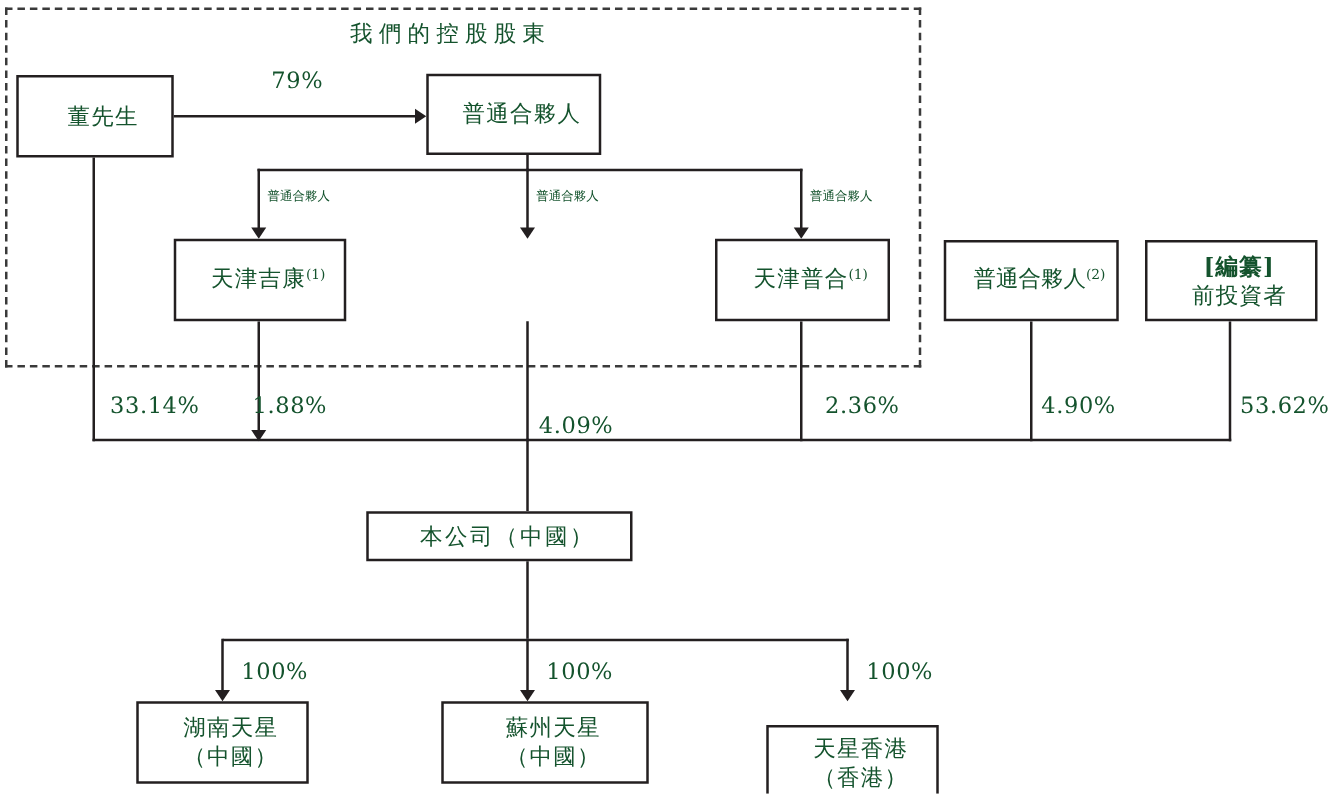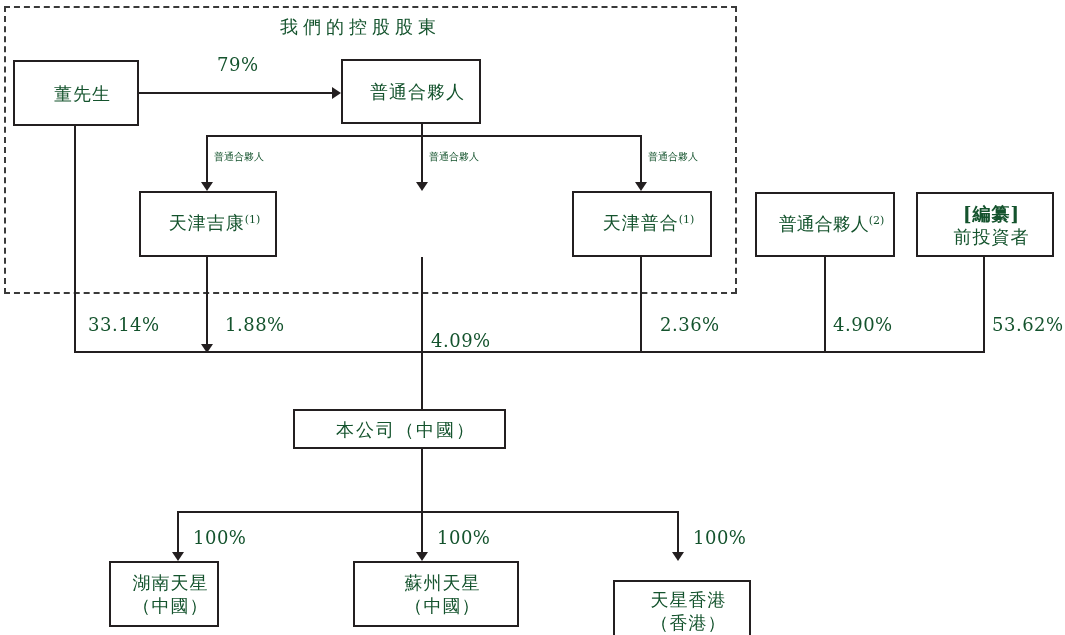--- a/index.html
+++ b/index.html
@@ -66,21 +66,21 @@
   <div class="vline" style="left:74px;top:125px;height:228px;"></div>
   <div class="vline" style="left:206px;top:257px;height:88px;"></div>
   <div class="arrow-down" style="left:201px;top:344px;"></div>
   <div class="vline" style="left:421px;top:257px;height:96px;"></div>
   <div class="vline" style="left:640px;top:257px;height:96px;"></div>
   <div class="vline" style="left:824px;top:257px;height:96px;"></div>
   <div class="vline" style="left:983px;top:257px;height:96px;"></div>
   <div class="hline" style="left:74px;top:351px;width:911px;"></div>
 
   <div class="lbl" style="left:88px;top:314px;">33.14%</div>
-  <div class="lbl" style="left:225px;top:314px;">1.88%</div>
+  <div class="lbl" style="left:202px;top:314px;">1.88%</div>
   <div class="lbl" style="left:431px;top:314px;margin-top:16px;">4.09%</div>
   <div class="lbl" style="left:660px;top:314px;">2.36%</div>
   <div class="lbl" style="left:833px;top:314px;">4.90%</div>
   <div class="lbl" style="left:992px;top:314px;">53.62%</div>
 
   <div class="vline" style="left:421px;top:351px;height:58px;"></div>
   <div class="vline" style="left:421px;top:447px;height:64px;"></div>
   <div class="hline" style="left:178px;top:511px;width:501px;"></div>
   <div class="vline" style="left:177px;top:511px;height:42px;"></div>
   <div class="vline" style="left:421px;top:511px;height:42px;"></div>
@@ -115,21 +115,21 @@
 
   <div class="box" style="left:916px;top:192px;width:138px;height:65px;">
     <span class="nowrap bold">[編纂]</span>
     <span class="nowrap">前投資者</span>
   </div>
 
   <div class="box" style="left:293px;top:409px;width:213px;height:40px;letter-spacing:2px;">
     <span class="nowrap">本公司（中國）</span>
   </div>
 
-  <div class="box" style="left:109px;top:561px;width:110px;height:66px;">
+  <div class="box" style="left:109px;top:561px;width:138px;height:66px;">
     <span class="nowrap">湖南天星</span>
     <span class="nowrap">（中國）</span>
   </div>
 
   <div class="box" style="left:353px;top:561px;width:166px;height:66px;">
     <span class="nowrap">蘇州天星</span>
     <span class="nowrap">（中國）</span>
   </div>
 
   <div class="box" style="left:613px;top:580px;width:138px;height:66px;font-family:Liberation Mono, monospace;">

